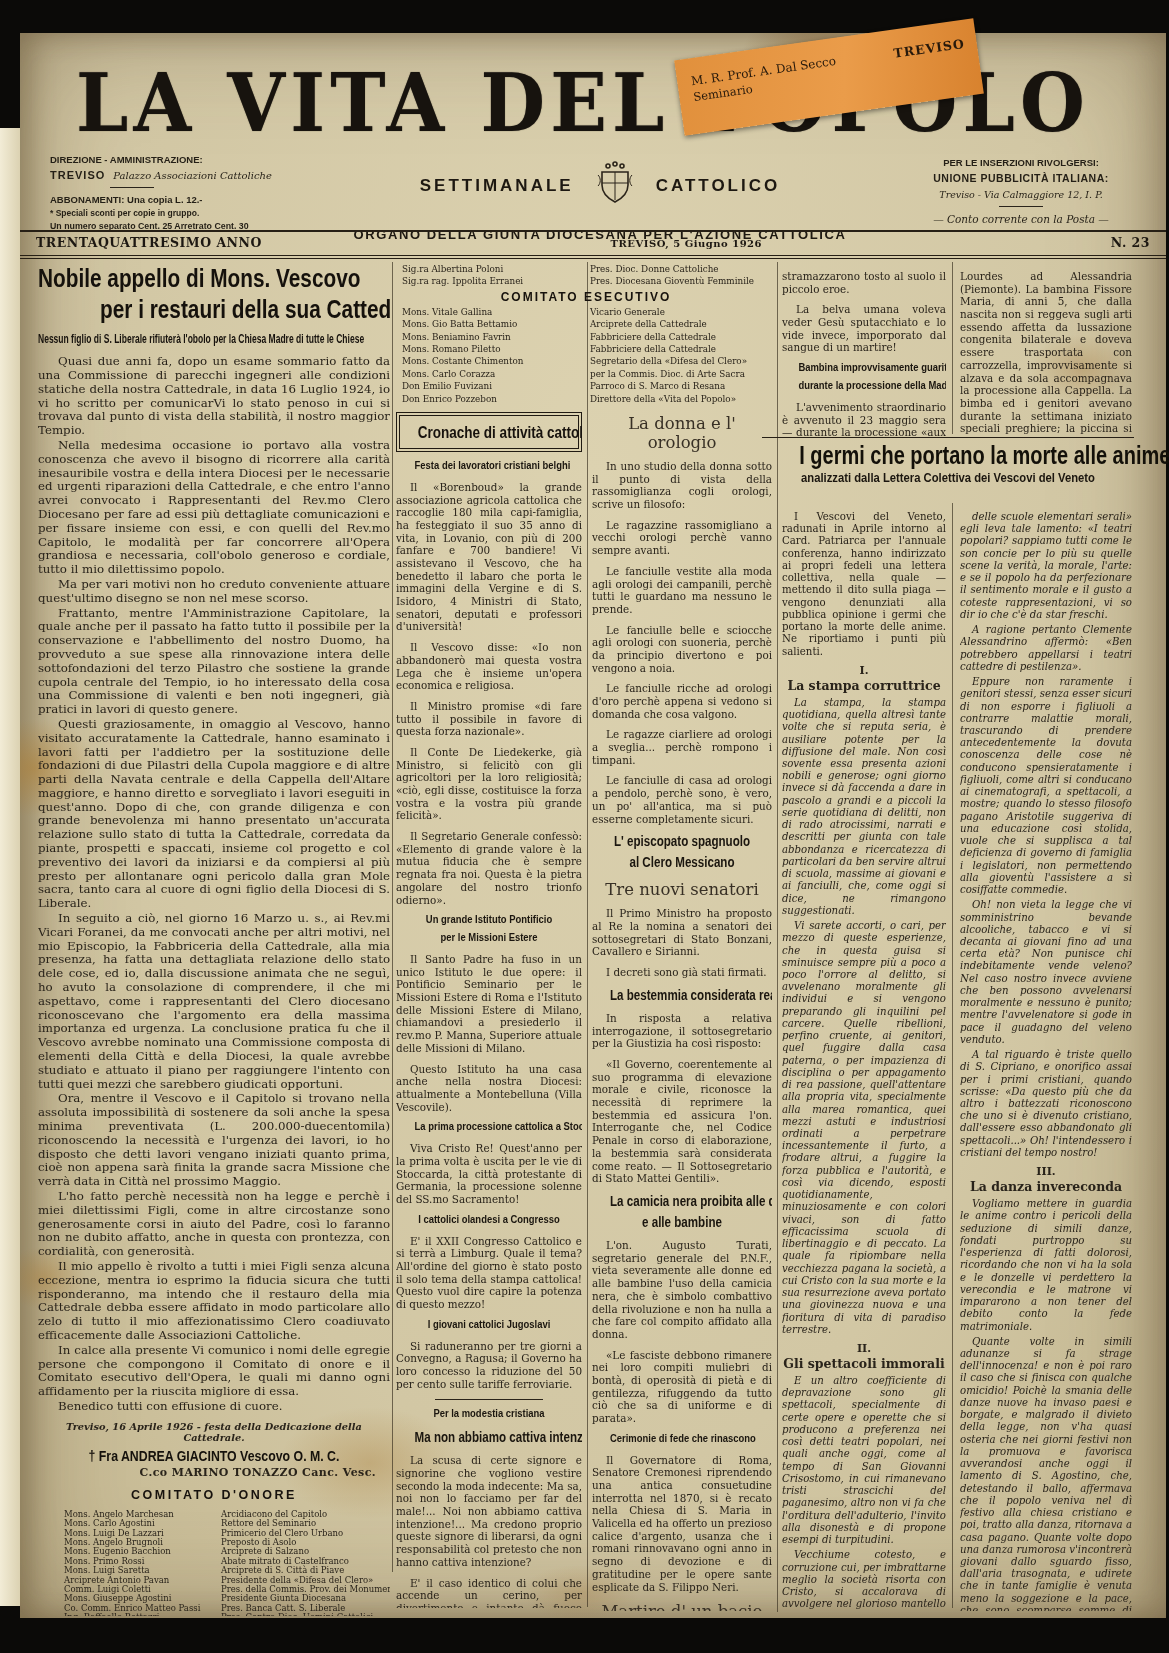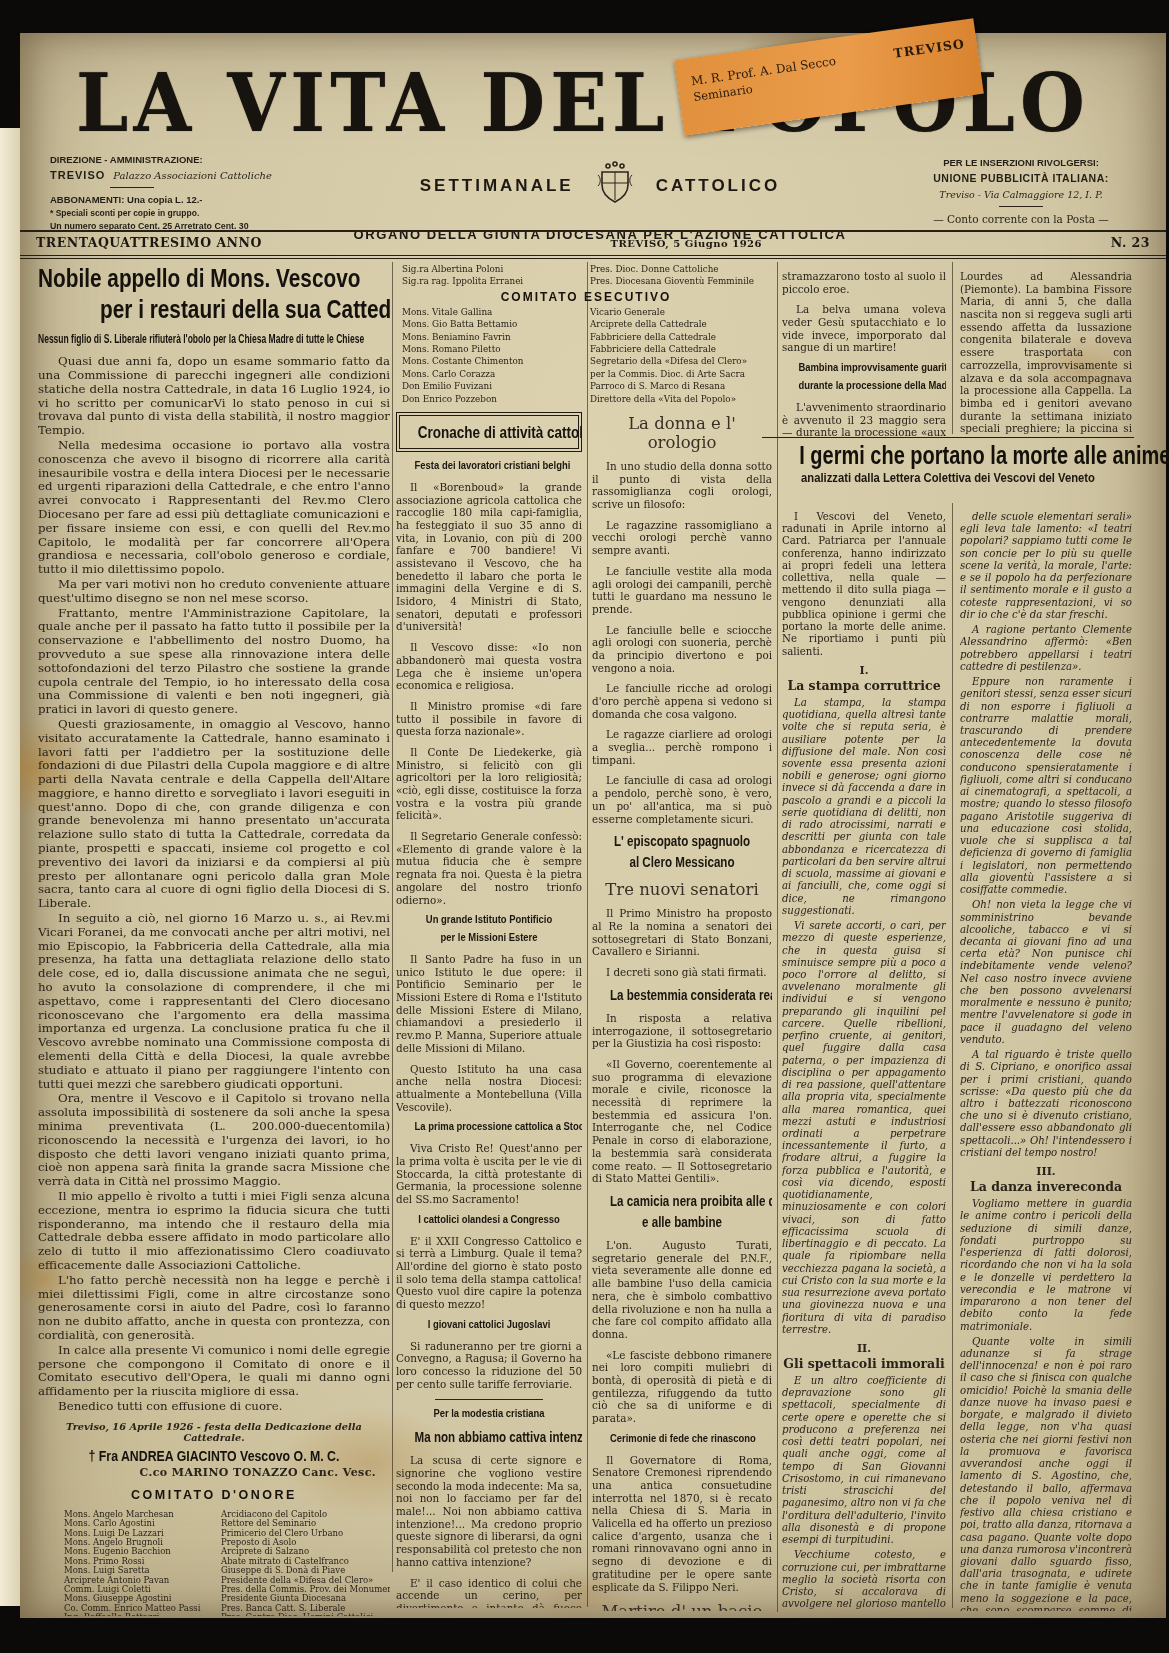--- a/index.html
+++ b/index.html
@@ -37,21 +37,21 @@
   .m-left .big{font-size:11px;letter-spacing:1px;}
   .mrule{width:44px;height:1px;background:#2a241b;margin:3px 0 5px 60px;}
   .m-center{position:absolute;left:330px;top:128px;width:500px;text-align:center;color:#1d1811;}
   .m-cent-row{display:flex;align-items:center;justify-content:center;gap:22px;}
   .m-word{font-family:"Liberation Sans",sans-serif;font-weight:bold;font-size:17px;letter-spacing:3px;}
   .m-organo{margin-top:16px;font-family:"Liberation Sans",sans-serif;font-weight:bold;
       font-size:13px;letter-spacing:1.6px;}
   .m-right{position:absolute;left:872px;top:122px;width:258px;text-align:center;color:#241f16;
       font-family:"Liberation Sans",sans-serif;font-weight:bold;font-size:9.5px;line-height:1.6;}
   .m-right .it{font-family:"DejaVu Serif",serif;font-style:italic;font-weight:normal;font-size:9.5px;}
-  .m-right .it2{font-family:"DejaVu Serif",serif;font-weight:normal;font-size:10.5px;}
+  .m-right .it2{font-family:"DejaVu Serif",serif;font-style:italic;font-weight:normal;font-size:10.5px;}
   .m-right .mrule{margin:4px auto 4px auto;}
   
   .rule{position:absolute;background:#261f15;}
   .date-row{position:absolute;left:16px;right:16px;top:202px;display:flex;
       justify-content:space-between;align-items:baseline;color:#1d1812;
       font-family:"DejaVu Serif",serif;font-weight:bold;font-size:12.5px;letter-spacing:.5px;gap:48px;}
   .date-row .c{font-size:10px;}
   
   .flow{position:absolute;overflow:hidden;color:#29231a;}
   .flow .p{margin:8px 0 2px;text-indent:14px;text-align:justify;
@@ -190,22 +190,22 @@
       <div class="ah1 ah1b">per i restauri della sua Cattedrale</div>
       <div class="asub">Nessun figlio di S. Liberale rifiuterà l'obolo per la Chiesa Madre di tutte le Chiese</div>
       <div>
           <div class="p">Quasi due anni fa, dopo un esame sommario fatto da una Commissione di parecchi ingegneri alle condizioni statiche della nostra Cattedrale, in data 16 Luglio 1924, io vi ho scritto per comunicarVi lo stato penoso in cui si trovava dal punto di vista della stabilità, il nostro maggior Tempio.</div>
           <div class="p">Nella medesima occasione io portavo alla vostra conoscenza che avevo il bisogno di ricorrere alla carità inesauribile vostra e della intera Diocesi per le necessarie ed urgenti riparazioni della Cattedrale, e che entro l'anno avrei convocato i Rappresentanti del Rev.mo Clero Diocesano per fare ad essi più dettagliate comunicazioni e per fissare insieme con essi, e con quelli del Rev.mo Capitolo, le modalità per far concorrere all'Opera grandiosa e necessaria, coll'obolo generoso e cordiale, tutto il mio dilettissimo popolo.</div>
           <div class="p">Ma per vari motivi non ho creduto conveniente attuare quest'ultimo disegno se non nel mese scorso.</div>
           <div class="p">Frattanto, mentre l'Amministrazione Capitolare, la quale anche per il passato ha fatto tutto il possibile per la conservazione e l'abbellimento del nostro Duomo, ha provveduto a sue spese alla rinnovazione intera delle sottofondazioni del terzo Pilastro che sostiene la grande cupola centrale del Tempio, io ho interessato della cosa una Commissione di valenti e ben noti ingegneri, già pratici in lavori di questo genere.</div>
           <div class="p">Questi graziosamente, in omaggio al Vescovo, hanno visitato accuratamente la Cattedrale, hanno esaminato i lavori fatti per l'addietro per la sostituzione delle fondazioni di due Pilastri della Cupola maggiore e di altre parti della Navata centrale e della Cappella dell'Altare maggiore, e hanno diretto e sorvegliato i lavori eseguiti in quest'anno. Dopo di che, con grande diligenza e con grande benevolenza mi hanno presentato un'accurata relazione sullo stato di tutta la Cattedrale, corredata da piante, prospetti e spaccati, insieme col progetto e col preventivo dei lavori da iniziarsi e da compiersi al più presto per allontanare ogni pericolo dalla gran Mole sacra, tanto cara al cuore di ogni figlio della Diocesi di S. Liberale.</div>
           <div class="p">In seguito a ciò, nel giorno 16 Marzo u. s., ai Rev.mi Vicari Foranei, da me convocati anche per altri motivi, nel mio Episcopio, la Fabbriceria della Cattedrale, alla mia presenza, ha fatta una dettagliata relazione dello stato dele cose, ed io, dalla discussione animata che ne seguì, ho avuto la consolazione di comprendere, il che mi aspettavo, come i rappresentanti del Clero diocesano riconoscevano che l'argomento era della massima importanza ed urgenza. La conclusione pratica fu che il Vescovo avrebbe nominato una Commissione composta di elementi della Città e della Diocesi, la quale avrebbe studiato e attuato il piano per raggiungere l'intento con tutti quei mezzi che sarebbero giudicati opportuni.</div>
           <div class="p">Ora, mentre il Vescovo e il Capitolo si trovano nella assoluta impossibilità di sostenere da soli anche la spesa minima preventivata (L. 200.000-duecentomila) riconoscendo la necessità e l'urgenza dei lavori, io ho disposto che detti lavori vengano iniziati quanto prima, cioè non appena sarà finita la grande sacra Missione che verrà data in Città nel prossimo Maggio.</div>
+          <div class="p">L'ho fatto perchè necessità non ha legge e perchè i miei dilettissimi Figli, come in altre circostanze sono generosamente corsi in aiuto del Padre, così lo faranno non ne dubito affatto, anche in questa con prontezza, con cordialità, con generosità.</div>
           <div class="p">Il mio appello è rivolto a tutti i miei Figli senza alcuna eccezione, mentra io esprimo la fiducia sicura che tutti risponderanno, ma intendo che il restauro della mia Cattedrale debba essere affidato in modo particolare allo zelo di tutto il mio affezionatissimo Clero coadiuvato efficacemente dalle Associazioni Cattoliche.</div>
-          <div class="p">L'ho fatto perchè necessità non ha legge e perchè i miei dilettissimi Figli, come in altre circostanze sono generosamente corsi in aiuto del Padre, così lo faranno non ne dubito affatto, anche in questa con prontezza, con cordialità, con generosità.</div>
           <div class="p">In calce alla presente Vi comunico i nomi delle egregie persone che compongono il Comitato di onore e il Comitato esecutivo dell'Opera, le quali mi danno ogni affidamento per la riuscita migliore di essa.</div>
           <div class="p">Benedico tutti con effusione di cuore.</div>
         </div>
       <div class="sdate">Treviso, 16 Aprile 1926 - festa della Dedicazione della Cattedrale.</div>
       <div class="sbishop">† Fra ANDREA GIACINTO Vescovo O. M. C.</div>
       <div class="scanc">C.co MARINO TONAZZO Canc. Vesc.</div>
       <div class="ctitle">COMITATO  D'ONORE</div>
       <div class="clists">
         <div class="cl names">
             <div class="">Mons. Angelo Marchesan</div>
@@ -221,21 +221,21 @@
             <div class="">Co. Comm. Enrico Matteo Passi</div>
             <div class="">Ing. Raffaello Bettazzi</div>
           </div>
         <div class="cl roles">
             <div class="">Arcidiacono del Capitolo</div>
             <div class="">Rettore del Seminario</div>
             <div class="">Primicerio del Clero Urbano</div>
             <div class="">Preposto di Asolo</div>
             <div class="">Arciprete di Salzano</div>
             <div class="">Abate mitrato di Castelfranco</div>
-            <div class="">Giuseppe di S. Donà di Piave</div>
+            <div class="">Arciprete di S. Città di Piave</div>
             <div class="">Presidente della «Difesa del Clero»</div>
             <div class="">Pres. della Commis. Prov. dei Monumenti</div>
             <div class="">Presidente Giunta Diocesana</div>
             <div class="">Pres. Banca Catt. S. Liberale</div>
             <div class="">Pres. Centro Dioc. Uomini Cattolici</div>
           </div>
       </div>
     </div>
 
     <div class="colE">

